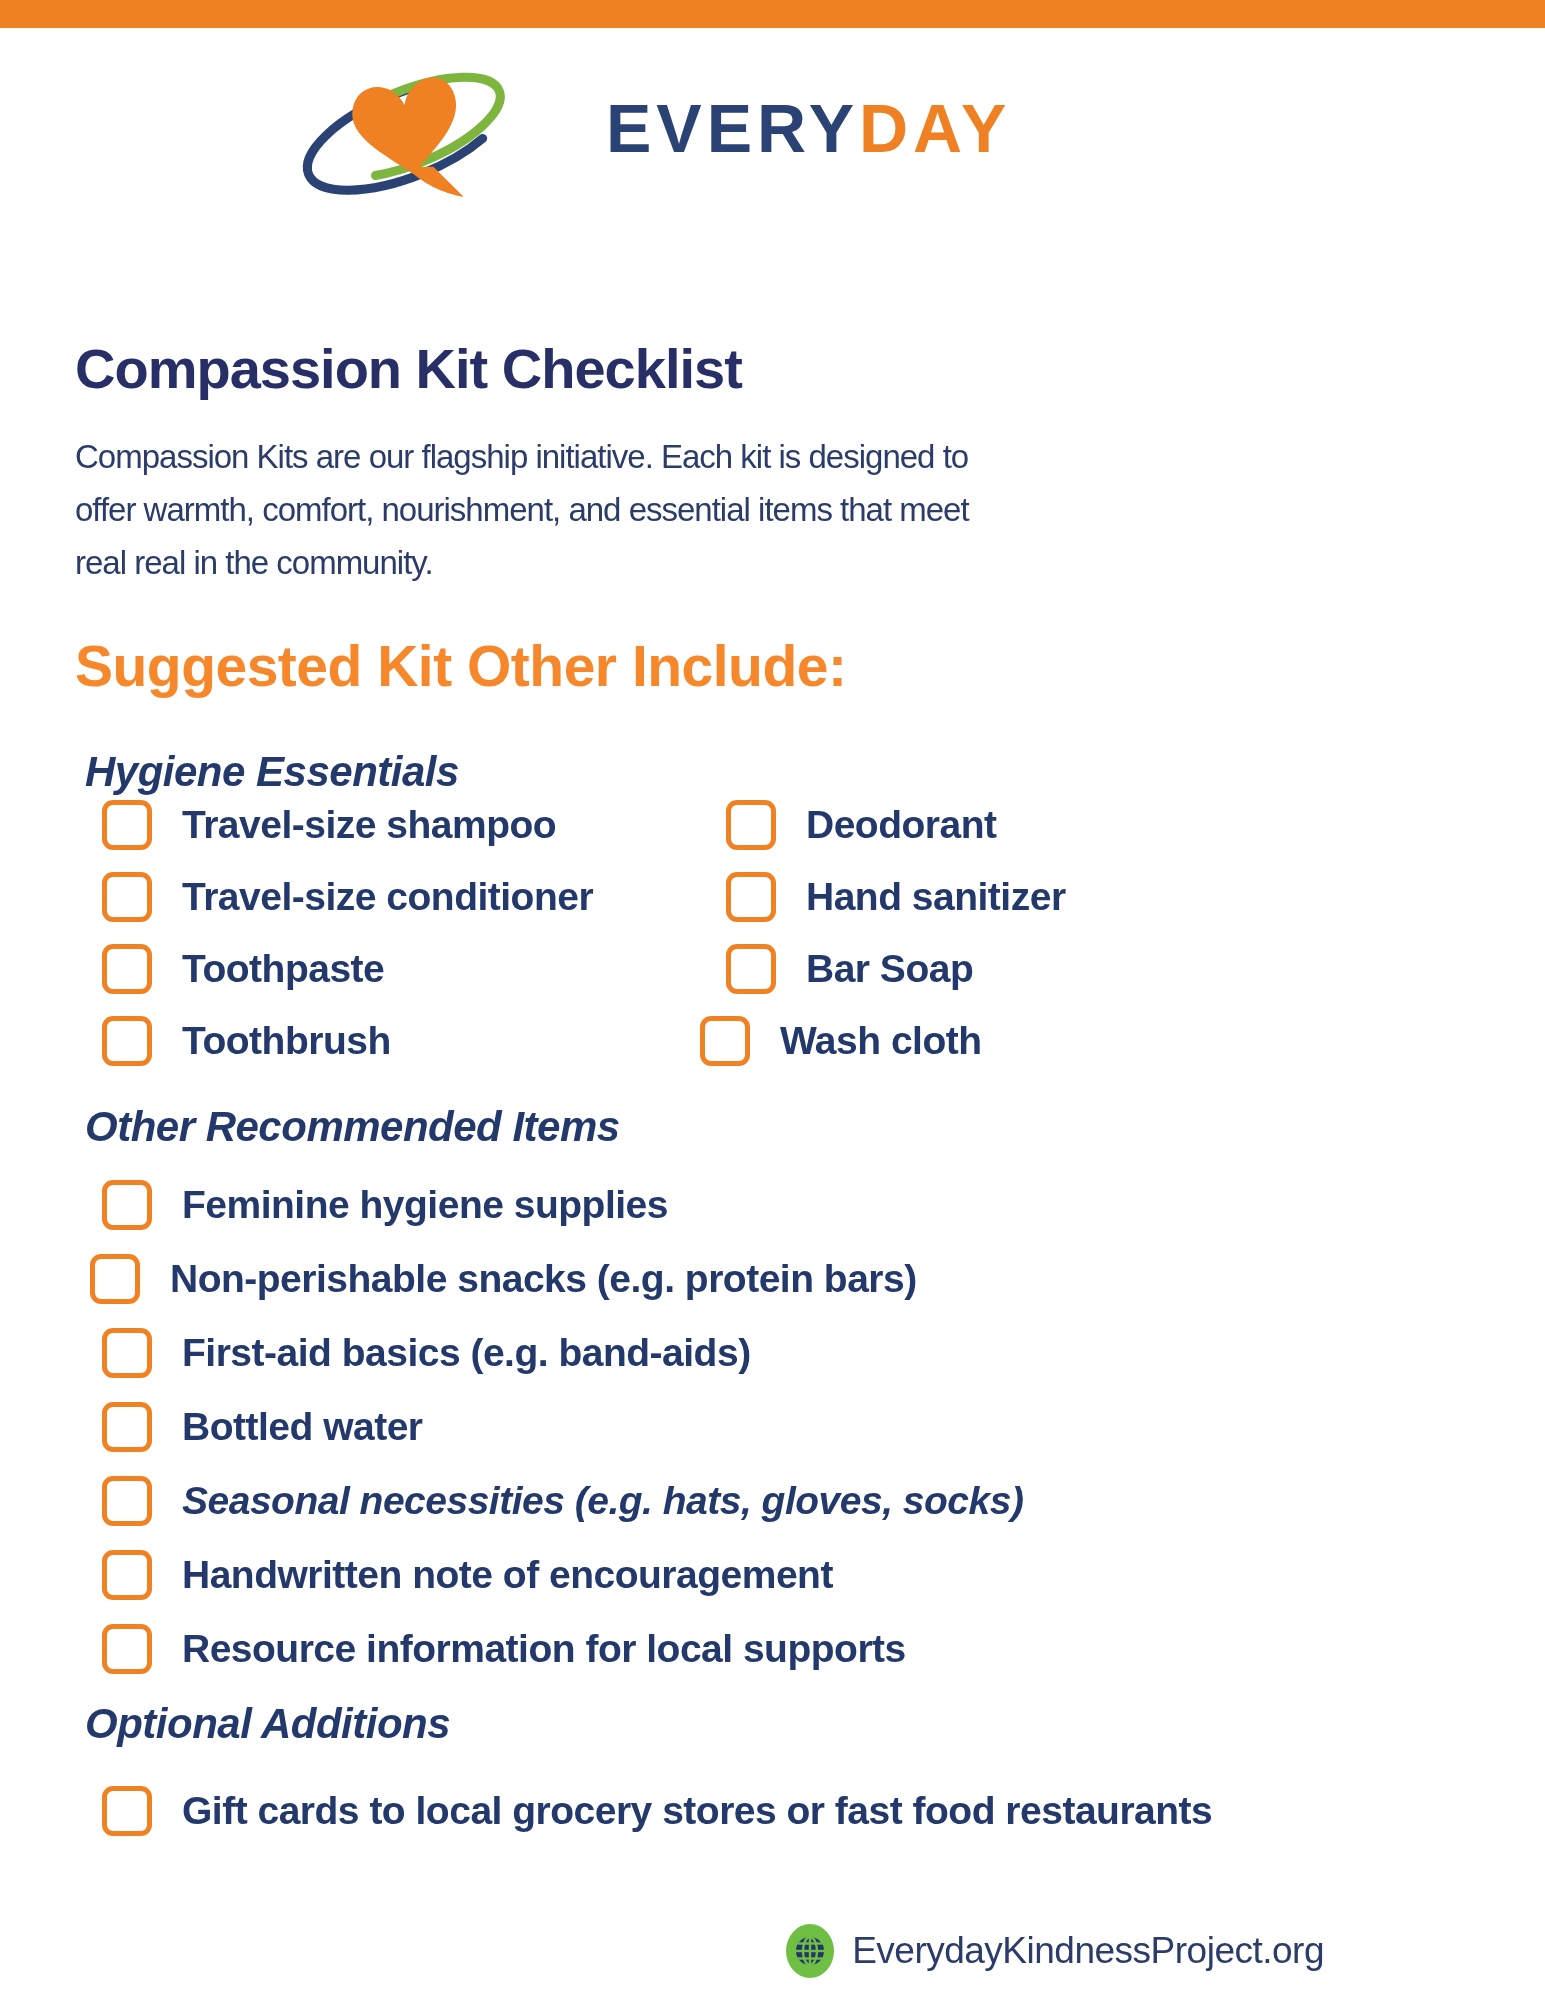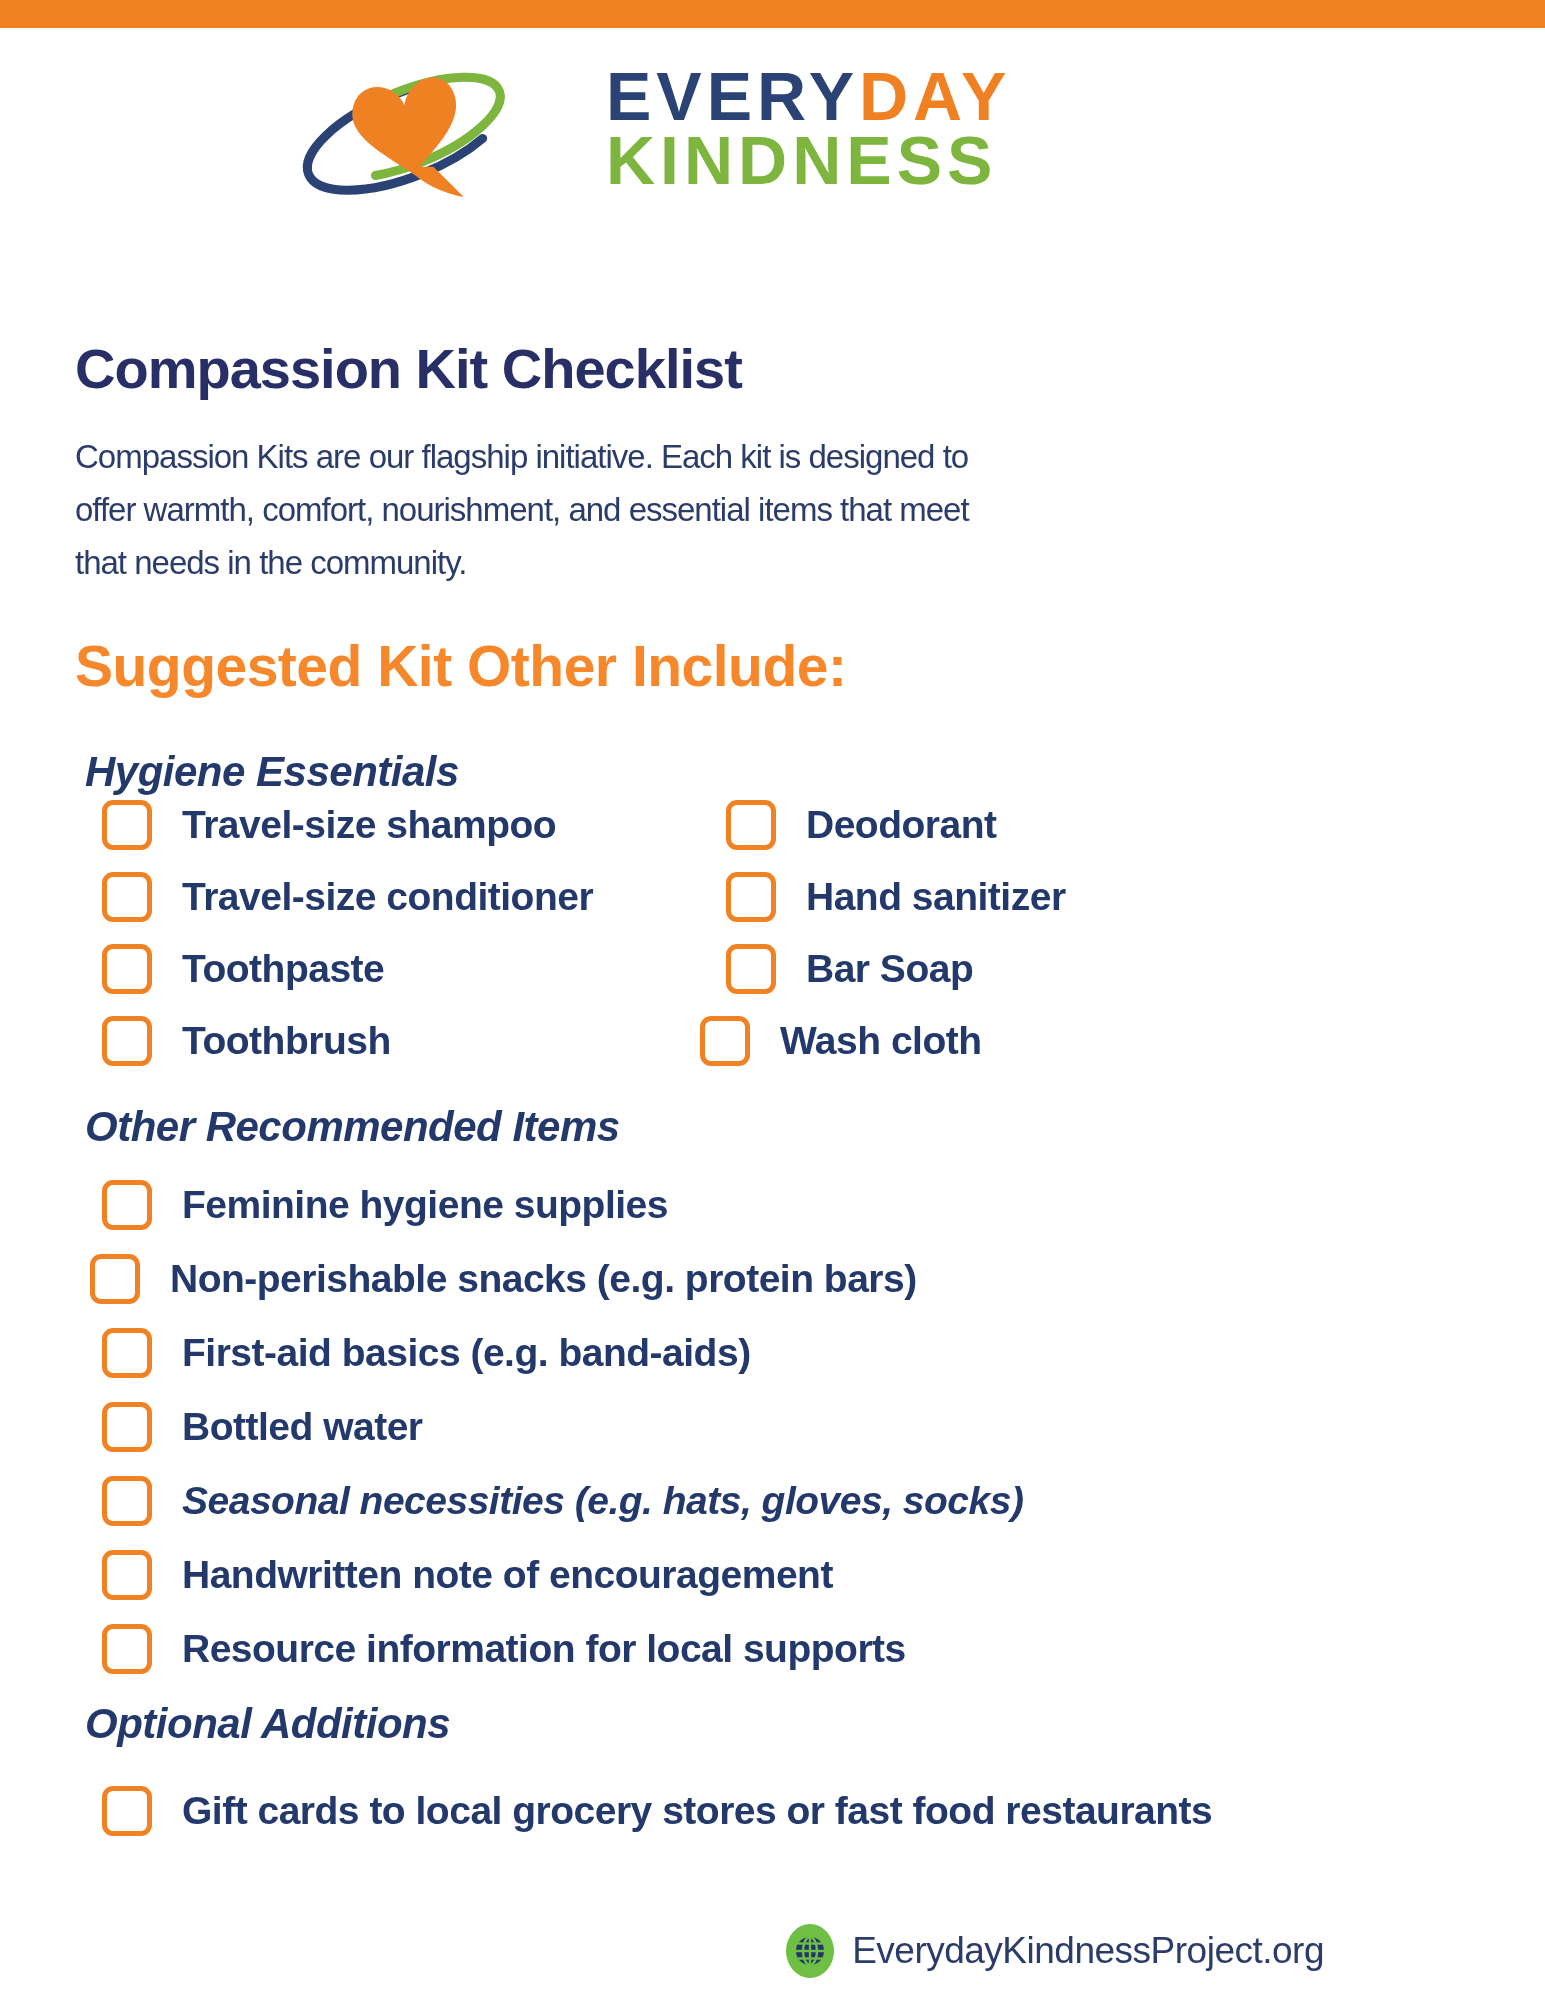--- a/index.html
+++ b/index.html
@@ -91,29 +91,28 @@
         <path fill="#EF8123" d="M120 55
           C 112 28, 76 24, 68 52
           C 60 78, 92 100, 119 124
           C 150 98, 178 76, 170 48
           C 162 22, 128 28, 120 55 Z"></path>
         <path fill="#EF8123" d="M112 116 C 128 136, 146 148, 166 154 L 140 120 Z"></path>
       </g>
     </svg>
     <div class="logo-text">
       <div class="logo-line"><span class="lg-navy">EVERY</span><span class="lg-orange">DAY</span></div>
-      <div class="logo-line lg-green">KINDNESS</div>
     </div>
   </div>
 
   <div class="title">Compassion Kit Checklist</div>
   <div class="intro">
     <div>Compassion Kits are our flagship initiative. Each kit is designed to</div>
     <div>offer warmth, comfort, nourishment, and essential items that meet</div>
-    <div>that needs in the community.</div>
+    <div>real real in the community.</div>
   </div>
 
   <div class="main-heading">Suggested Kit Other Include:</div>
 
   <div class="section-heading" style="left:85px;top:716px;margin-top:32px;">Hygiene Essentials</div>
 
   <div class="row" style="left:102px;top:800px;">
     <span class="cb"></span>
     <span class="lbl">Travel-size shampoo</span>
   </div>

